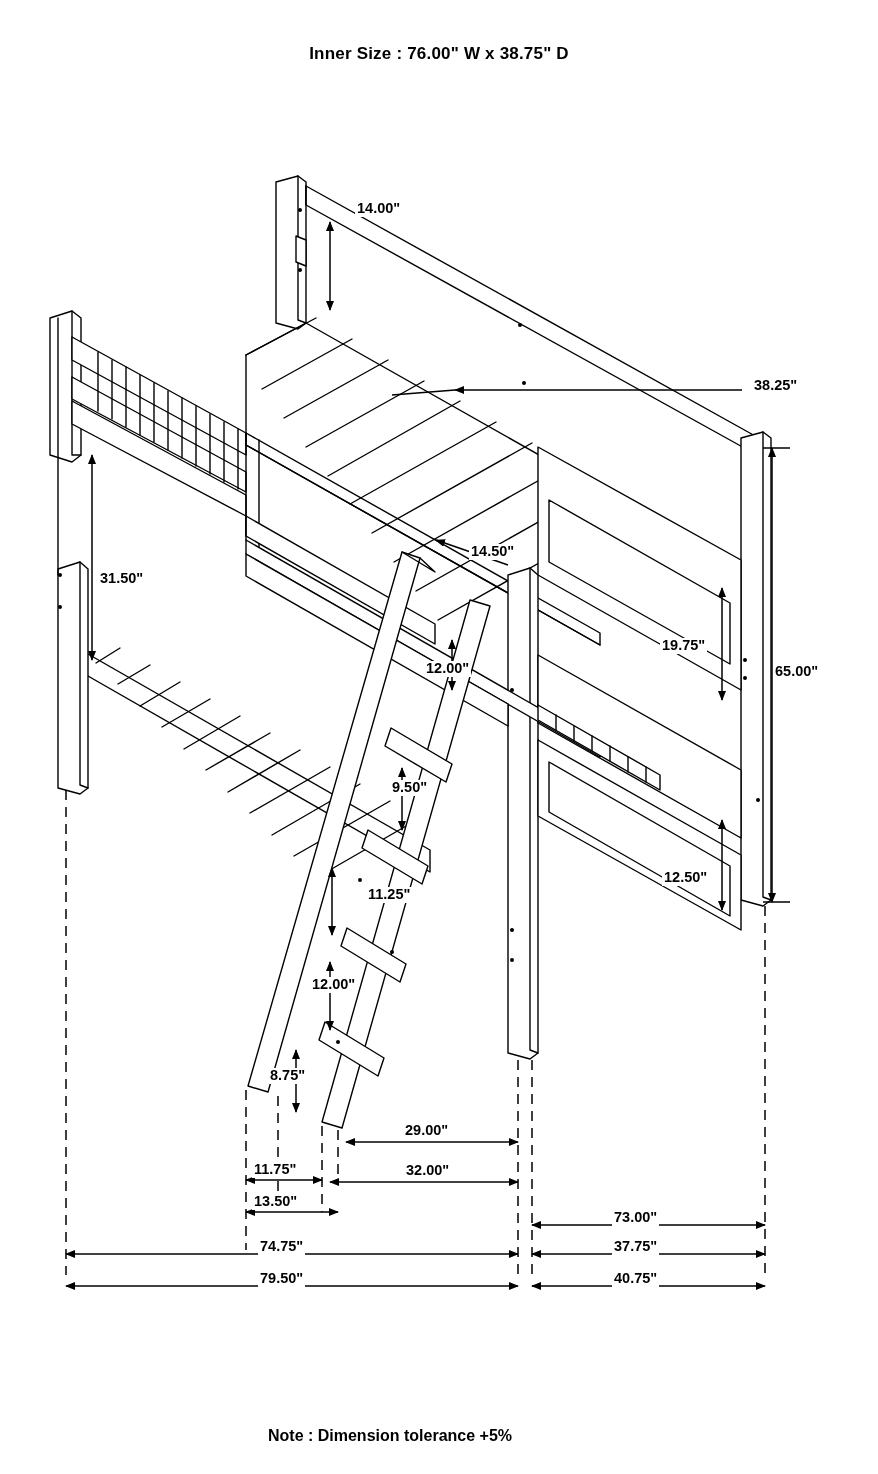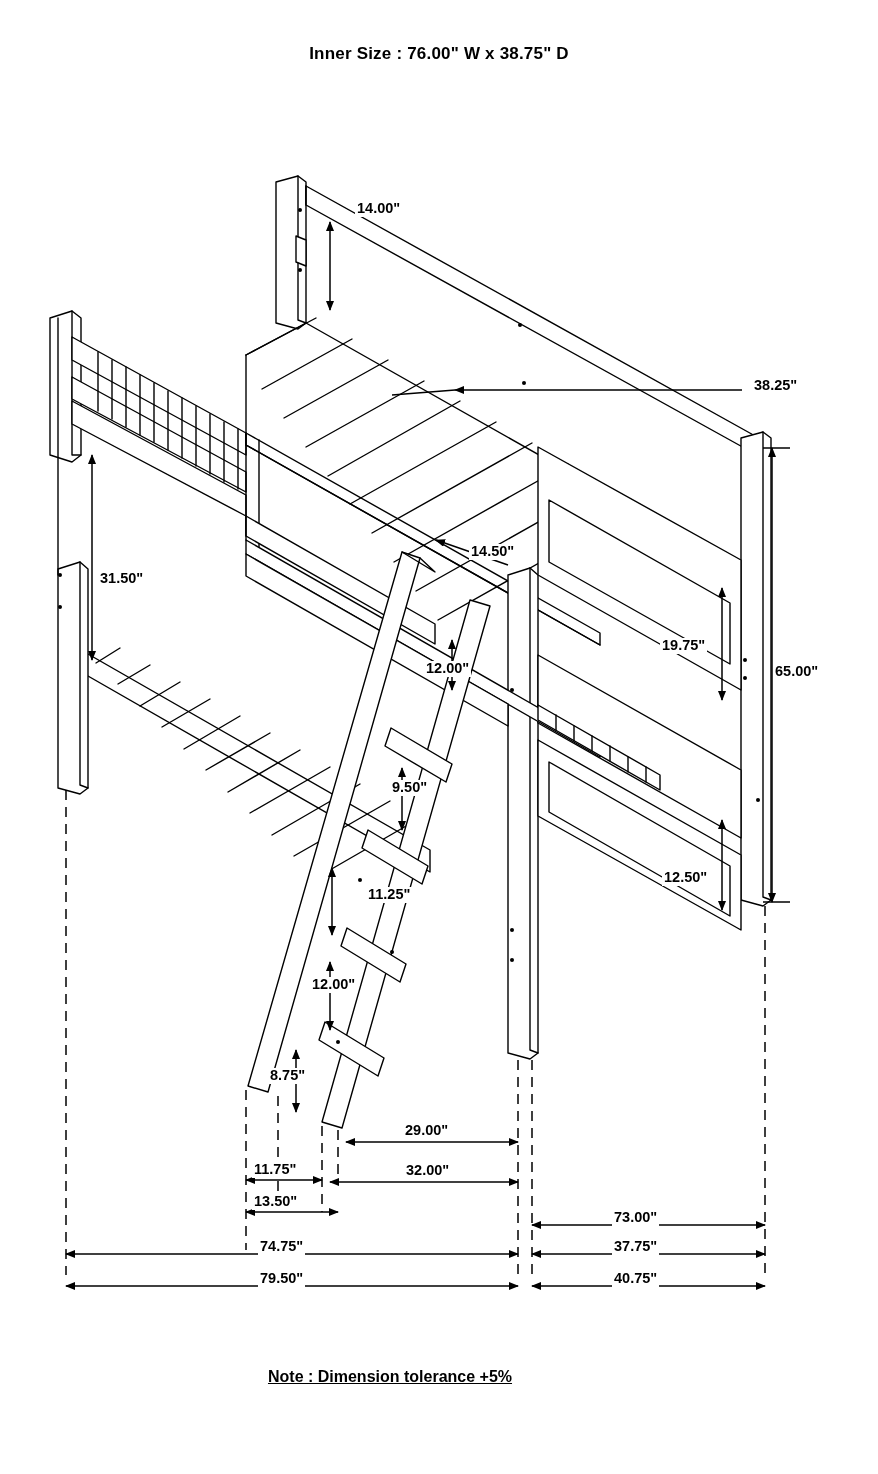--- a/index.html
+++ b/index.html
@@ -25,27 +25,26 @@
     top: 44px;
     left: 0;
     width: 878px;
     text-align: center;
     font-size: 17px;
     font-weight: bold;
     letter-spacing: 0.2px;
   }
   .note {
     position: absolute;
-    top: 1368px;
+    top: 1427px;
     left: 0;
     width: 780px;
     text-align: center;
     font-size: 16px;
     font-weight: bold;
-    text-decoration: underline;
   }
   svg.drawing {
     position: absolute;
     top: 0;
     left: 0;
     width: 878px;
     height: 1474px;
   }
   .dim-label {
     position: absolute;

